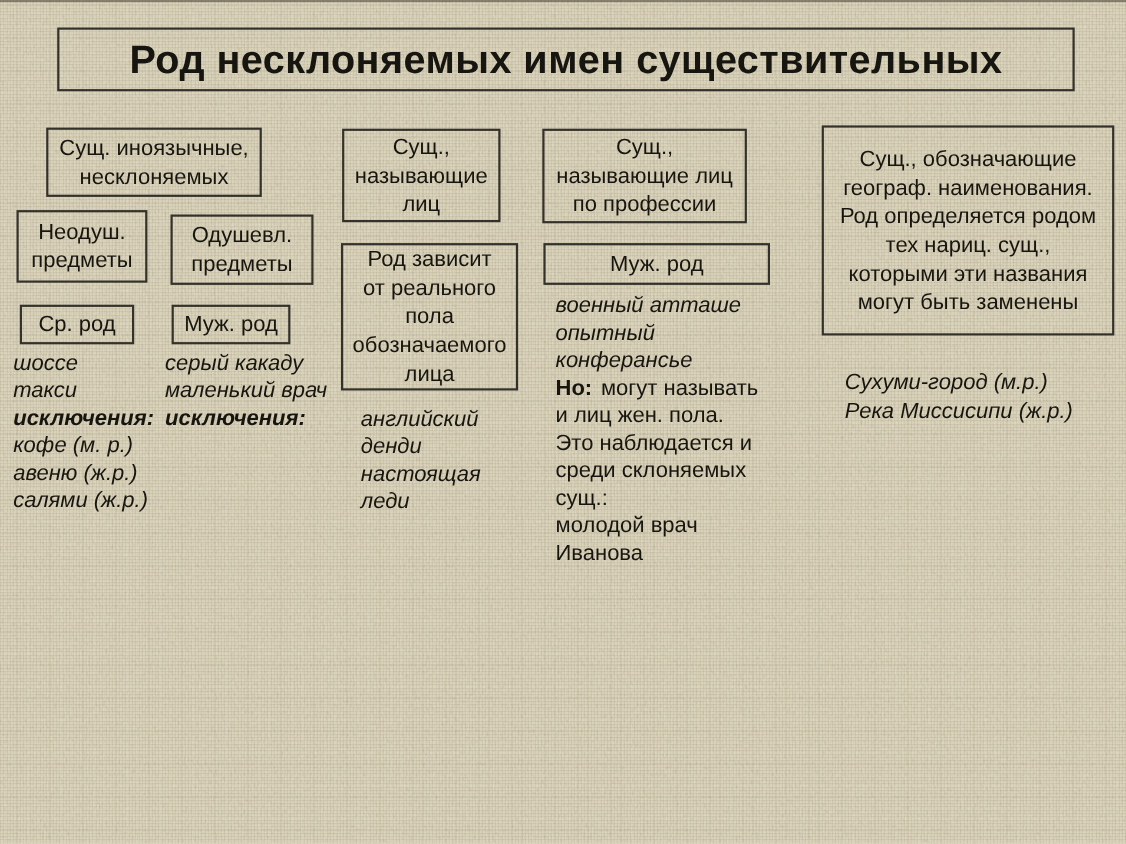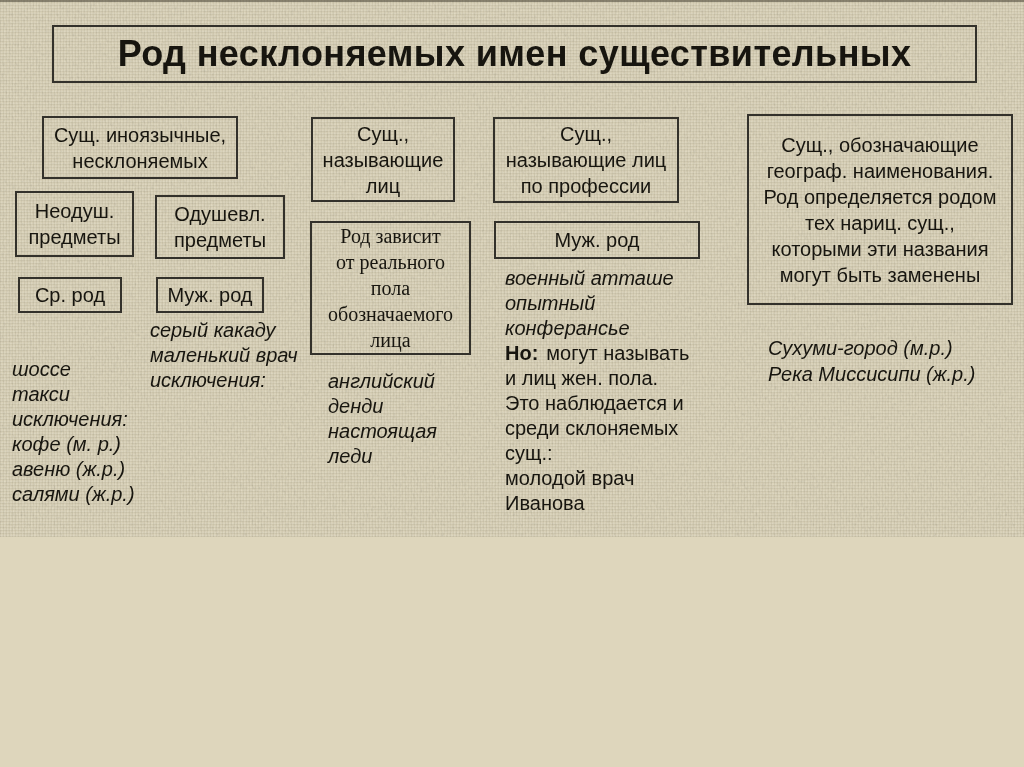--- a/index.html
+++ b/index.html
@@ -1,20 +1,20 @@
 <!DOCTYPE html>
 <html lang="ru"><head>
 <meta charset="utf-8">
 <style>
   * { margin:0; padding:0; box-sizing:border-box; }
   html,body { width:1024px; height:767px; overflow:hidden; }
   body { font-family:"Liberation Sans", sans-serif; background:#ded6bc; }
 
   .slide{
-    position:relative; width:1024px; height:537px;
+    position:relative; width:1024px; height:767px;
     --bg:#ded6bc; --line:#33312b; --ink:#17150f;
     color:var(--ink);
     background:
       repeating-linear-gradient(90deg, rgba(98,90,66,.07) 0 1px, rgba(255,255,255,.06) 1px 2px, rgba(0,0,0,0) 2px 3px),
       repeating-linear-gradient(0deg,  rgba(98,90,66,.08) 0 1px, rgba(255,255,255,.07) 1px 2px, rgba(0,0,0,0) 2px 3px),
       var(--bg);
   }
   .tex{ position:absolute; inset:0; width:100%; height:100%;
         mix-blend-mode:multiply; opacity:.26; pointer-events:none; }
   .topedge{ position:absolute; left:0; top:0; width:100%; height:2px;
@@ -27,21 +27,21 @@
     text-align:center;
     font-size:20px; line-height:26px;
     white-space:pre-line;
     background:transparent;
   }
   .title-box{ font-size:36px; font-weight:bold; line-height:42px; letter-spacing:.4px; }
 
   .txt{ position:absolute; font-size:20px; line-height:25px; }
   .it{ font-style:italic; }
   .blk{ display:block; white-space:pre-line; }
-  .bold{ font-weight:normal; }
+  .bold{ font-weight:bold; }
   .noteline{ white-space:normal; }
   .note-label{ font-weight:bold; margin-right:8px; }
   .pre{ white-space:pre-line; }
   .lh26{ line-height:26px; }
 </style>
 </head>
 <body>
 
 <div class="slide" style="--bg: #ded6bc; --line: #33312b; --ink: #17150f;">
 
@@ -75,42 +75,42 @@
   </div>
 
   <div class="box" style="left:18px; top:277px; width:104px; height:36px;">
     <span>Ср. род</span>
   </div>
 
   <div class="box" style="left:156px; top:277px; width:108px; height:36px;">
     <span>Муж. род</span>
   </div>
 
-  <div class="txt it" style="left:12px; top:318px; width:140px;margin-top:39px;">
+  <div class="txt it" style="left:12px; top:318px; width:140px;">
     <span class="blk">шоссе
 такси</span>
     <span class="blk bold">исключения:</span>
     <span class="blk">кофе (м. р.)
 авеню (ж.р.)
 салями (ж.р.)</span>
   </div>
 
   <div class="txt it" style="left:150px; top:318px; width:168px;">
     <span class="blk">серый какаду
 маленький врач</span>
     <span class="blk bold">исключения:</span>
   </div>
 
   <div class="box" style="left:311px; top:117px; width:144px; height:85px;">
     <span>Сущ.,
 называющие
 лиц</span>
   </div>
 
-  <div class="box" style="left:310px; top:221px; width:161px; height:134px;font-family:Liberation Serif, serif;">
+  <div class="box" style="left:310px; top:221px; width:161px; height:134px;">
     <span>Род зависит
 от реального
 пола
 обозначаемого
 лица</span>
   </div>
 
   <div class="txt it pre" style="left:328px; top:369px; width:122px;">английский денди
 настоящая леди</div>
 

